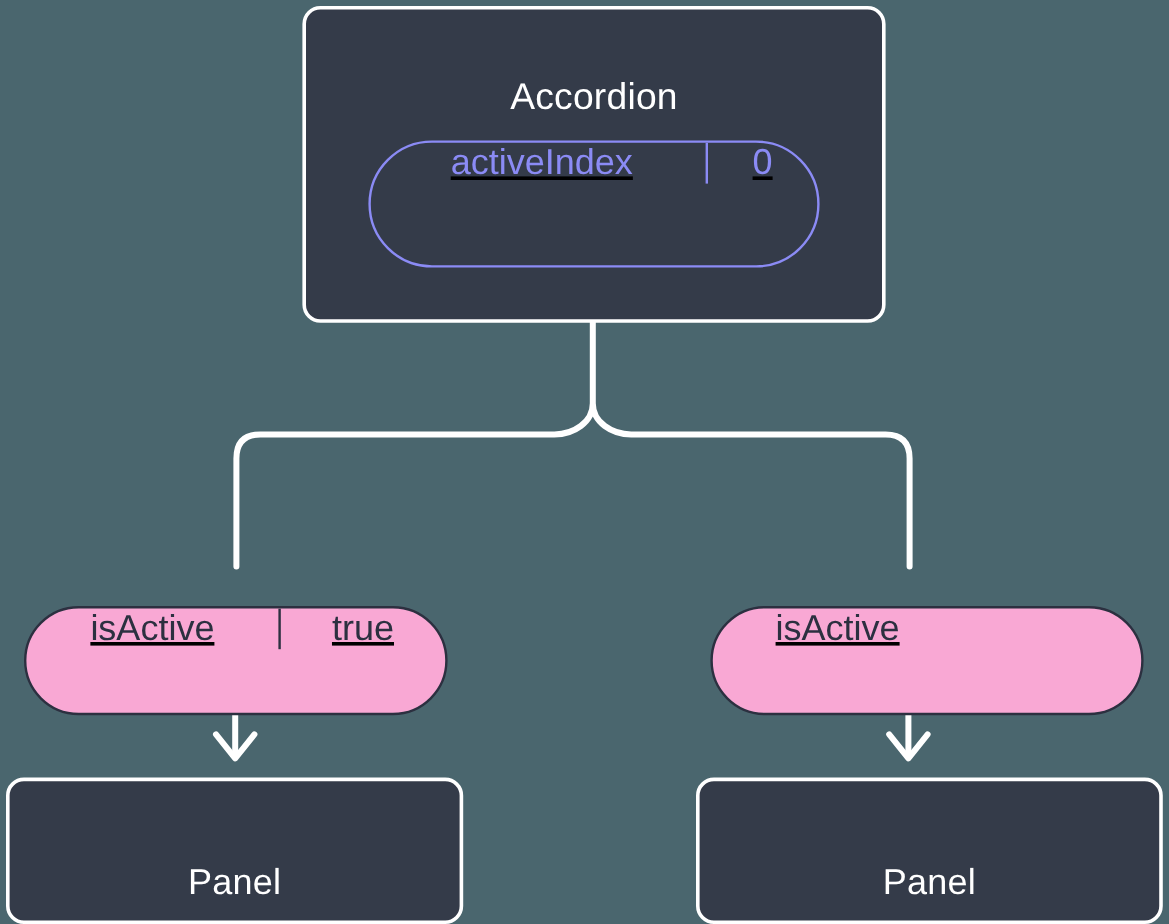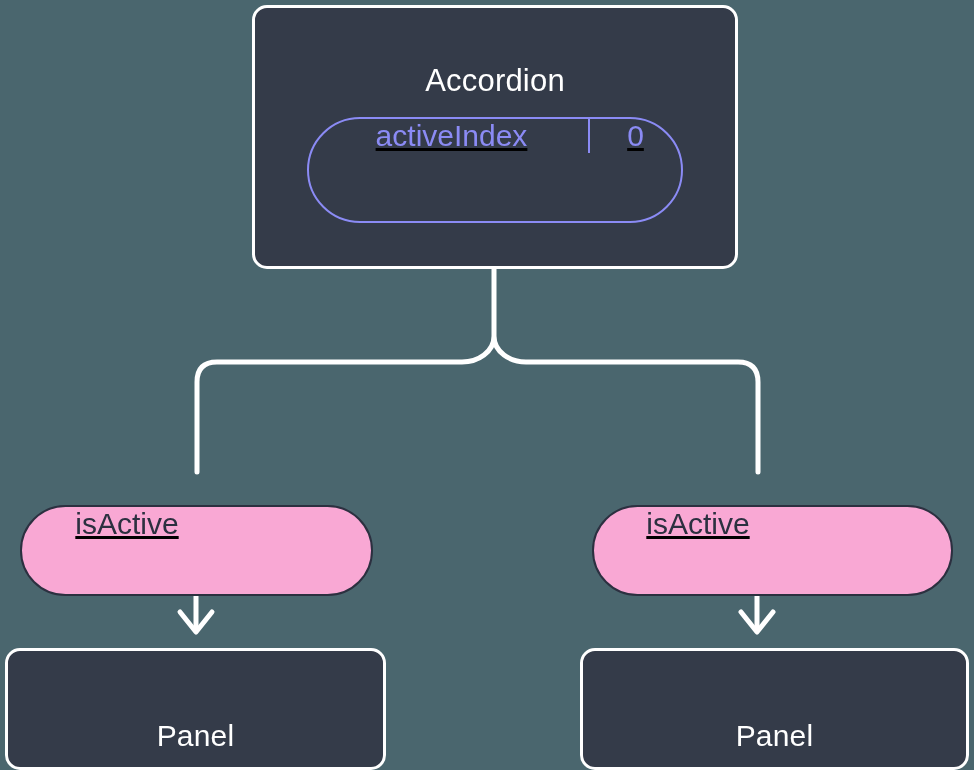--- a/index.html
+++ b/index.html
@@ -129,20 +129,21 @@
     <div class="node-title">Accordion</div>
   </div>
 
   <div class="pill" id="state-pill">
     <div class="seg seg-key">activeIndex</div>
     <div class="seg seg-value">0</div>
   </div>
 
   <div class="pill pill-filled" id="prop-pill-left">
     <div class="seg seg-key">isActive</div>
+    <div class="seg seg-value">true</div>
   </div>
 
   <div class="node-box" id="panel-left-box">
     <div class="node-title">Panel</div>
   </div>
 
   <div class="pill pill-filled" id="prop-pill-right">
     <div class="seg seg-key">isActive</div>
   </div>
 

